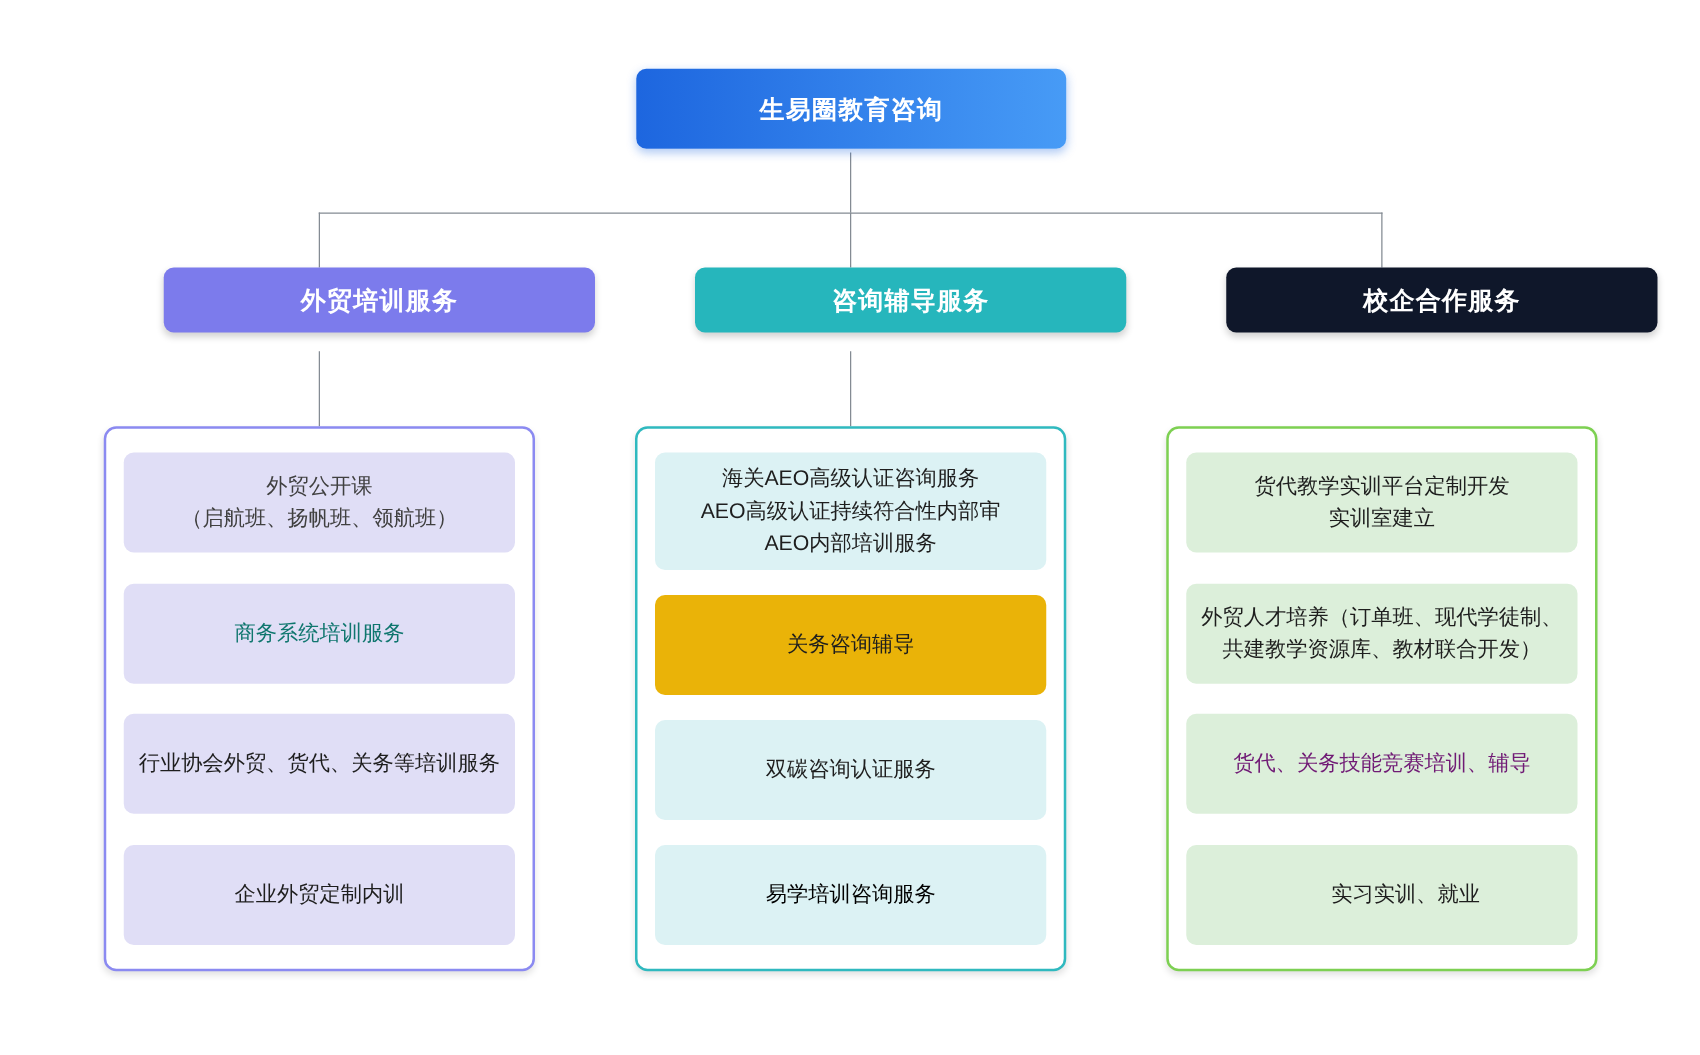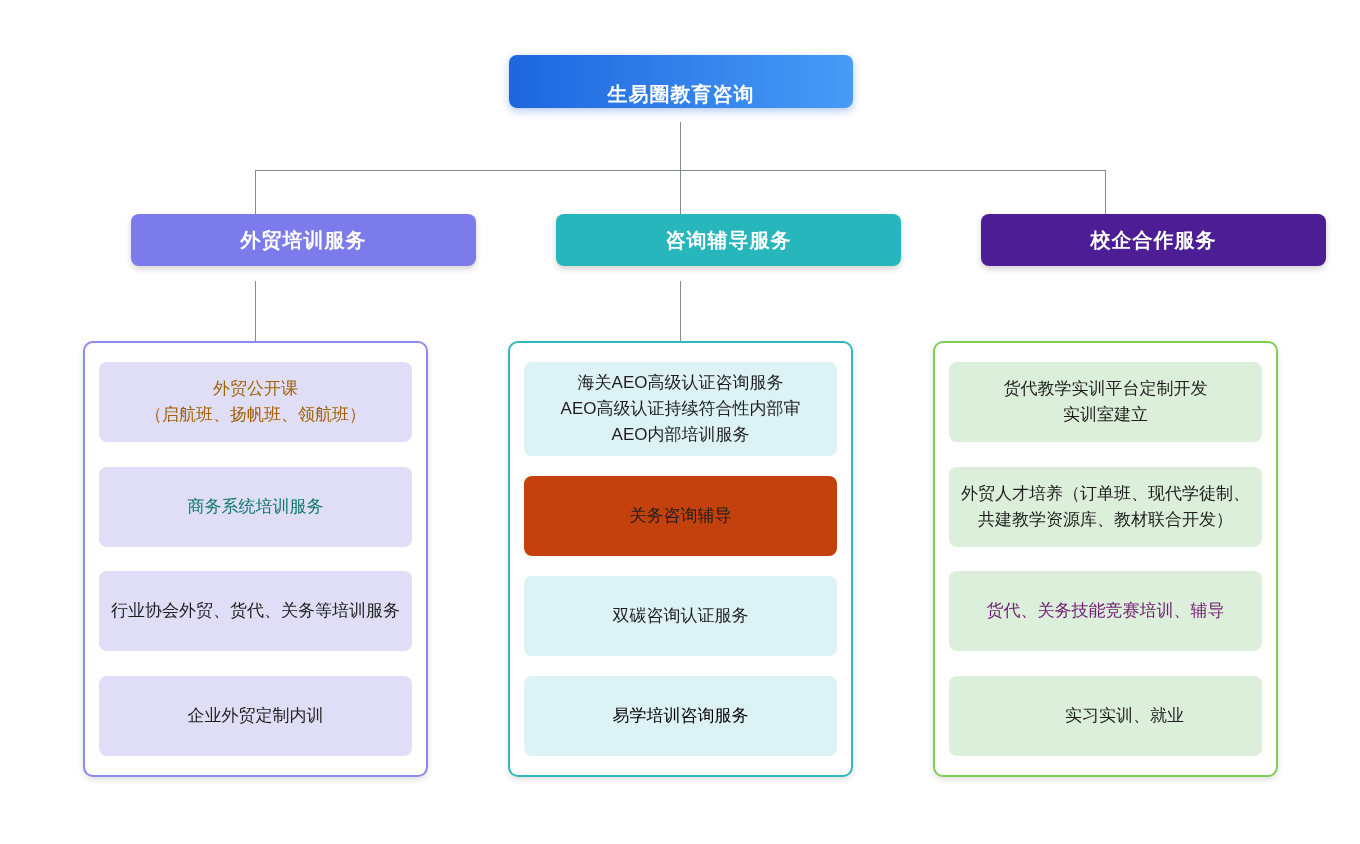--- a/index.html
+++ b/index.html
@@ -9,23 +9,22 @@
     position:relative;overflow:hidden;
   }
   .canvas{position:absolute;inset:0;}
   .line{position:absolute;background:#848B93;}
   .node{
     position:absolute;display:flex;align-items:center;justify-content:center;
     color:#fff;font-weight:700;font-size:20px;letter-spacing:1px;
     border-radius:8px;
   }
   .root-node{
-    left:509px;top:55px;width:344px;height:53px;
+    left:509px;top:55px;width:344px;height:64px;
     box-shadow:0 3px 8px rgba(30,102,223,.35);
-    align-items:flex-end;
   }
   .branch-header{
     top:214px;width:345px;height:52px;
     box-shadow:0 3px 6px rgba(0,0,0,.18);
     margin-left:48px;
   }
   .branch-panel{
     position:absolute;top:341px;width:345px;height:436px;
     background:#fff;border:2px solid #ccc;border-radius:10px;
     box-sizing:border-box;display:flex;flex-direction:column;
@@ -64,40 +63,40 @@
   <div class="line" id="c-stem-1" style="background: rgb(132, 139, 147);"></div>
 
   <div class="node root-node" id="root-node" style="background: linear-gradient(90deg, rgb(29, 102, 223), rgb(71, 155, 246));">
     <span>生易圈教育咨询</span>
   </div>
 
   <div class="node branch-header col-0" style="background: rgb(124, 123, 236);">
     <span>外贸培训服务</span>
   </div>
   <div class="branch-panel col-0" style="border-color: rgb(139, 138, 241);">
-      <div class="item" style="background: rgb(224, 222, 246); color: #a16207;">外贸公开课
+      <div class="item" style="background: rgb(224, 222, 246); color: #404040;">外贸公开课
 （启航班、扬帆班、领航班）</div>
       <div class="item" style="background: rgb(224, 222, 246); color: #0f766e;">商务系统培训服务</div>
       <div class="item" style="background: rgb(224, 222, 246); color: rgb(30, 30, 30);">行业协会外贸、货代、关务等培训服务</div>
       <div class="item" style="background: rgb(224, 222, 246); color: rgb(30, 30, 30);">企业外贸定制内训</div>
     </div>
 
   <div class="node branch-header col-1" style="background: rgb(38, 182, 188);">
     <span>咨询辅导服务</span>
   </div>
   <div class="branch-panel col-1" style="border-color: rgb(47, 185, 191);">
       <div class="item" style="background: rgb(220, 242, 244); color: rgb(30, 30, 30); text-align: center;">海关AEO高级认证咨询服务
 AEO高级认证持续符合性内部审
 AEO内部培训服务</div>
-      <div class="item" style="background: #c2410c; color: rgb(30, 30, 30);">关务咨询辅导</div>
+      <div class="item" style="background: #eab308; color: rgb(30, 30, 30);">关务咨询辅导</div>
       <div class="item" style="background: rgb(220, 242, 244); color: rgb(30, 30, 30);">双碳咨询认证服务</div>
       <div class="item" style="background: rgb(220, 242, 244); color: #000000;">易学培训咨询服务</div>
     </div>
 
-  <div class="node branch-header col-2" style="background: #4c1d95;">
+  <div class="node branch-header col-2" style="background: #0f172a;">
     <span>校企合作服务</span>
   </div>
   <div class="branch-panel col-2" style="border-color: rgb(125, 208, 82);">
       <div class="item" style="background: rgb(220, 239, 218); color: rgb(30, 30, 30);">货代教学实训平台定制开发
 实训室建立</div>
       <div class="item" style="background: rgb(220, 239, 218); color: rgb(30, 30, 30);">外贸人才培养（订单班、现代学徒制、共建教学资源库、教材联合开发）</div>
       <div class="item" style="background: rgb(220, 239, 218); color: #701a75;">货代、关务技能竞赛培训、辅导</div>
       <div class="item" style="background: rgb(220, 239, 218); color: rgb(30, 30, 30); padding-left: 48px;">实习实训、就业</div>
     </div>
 

